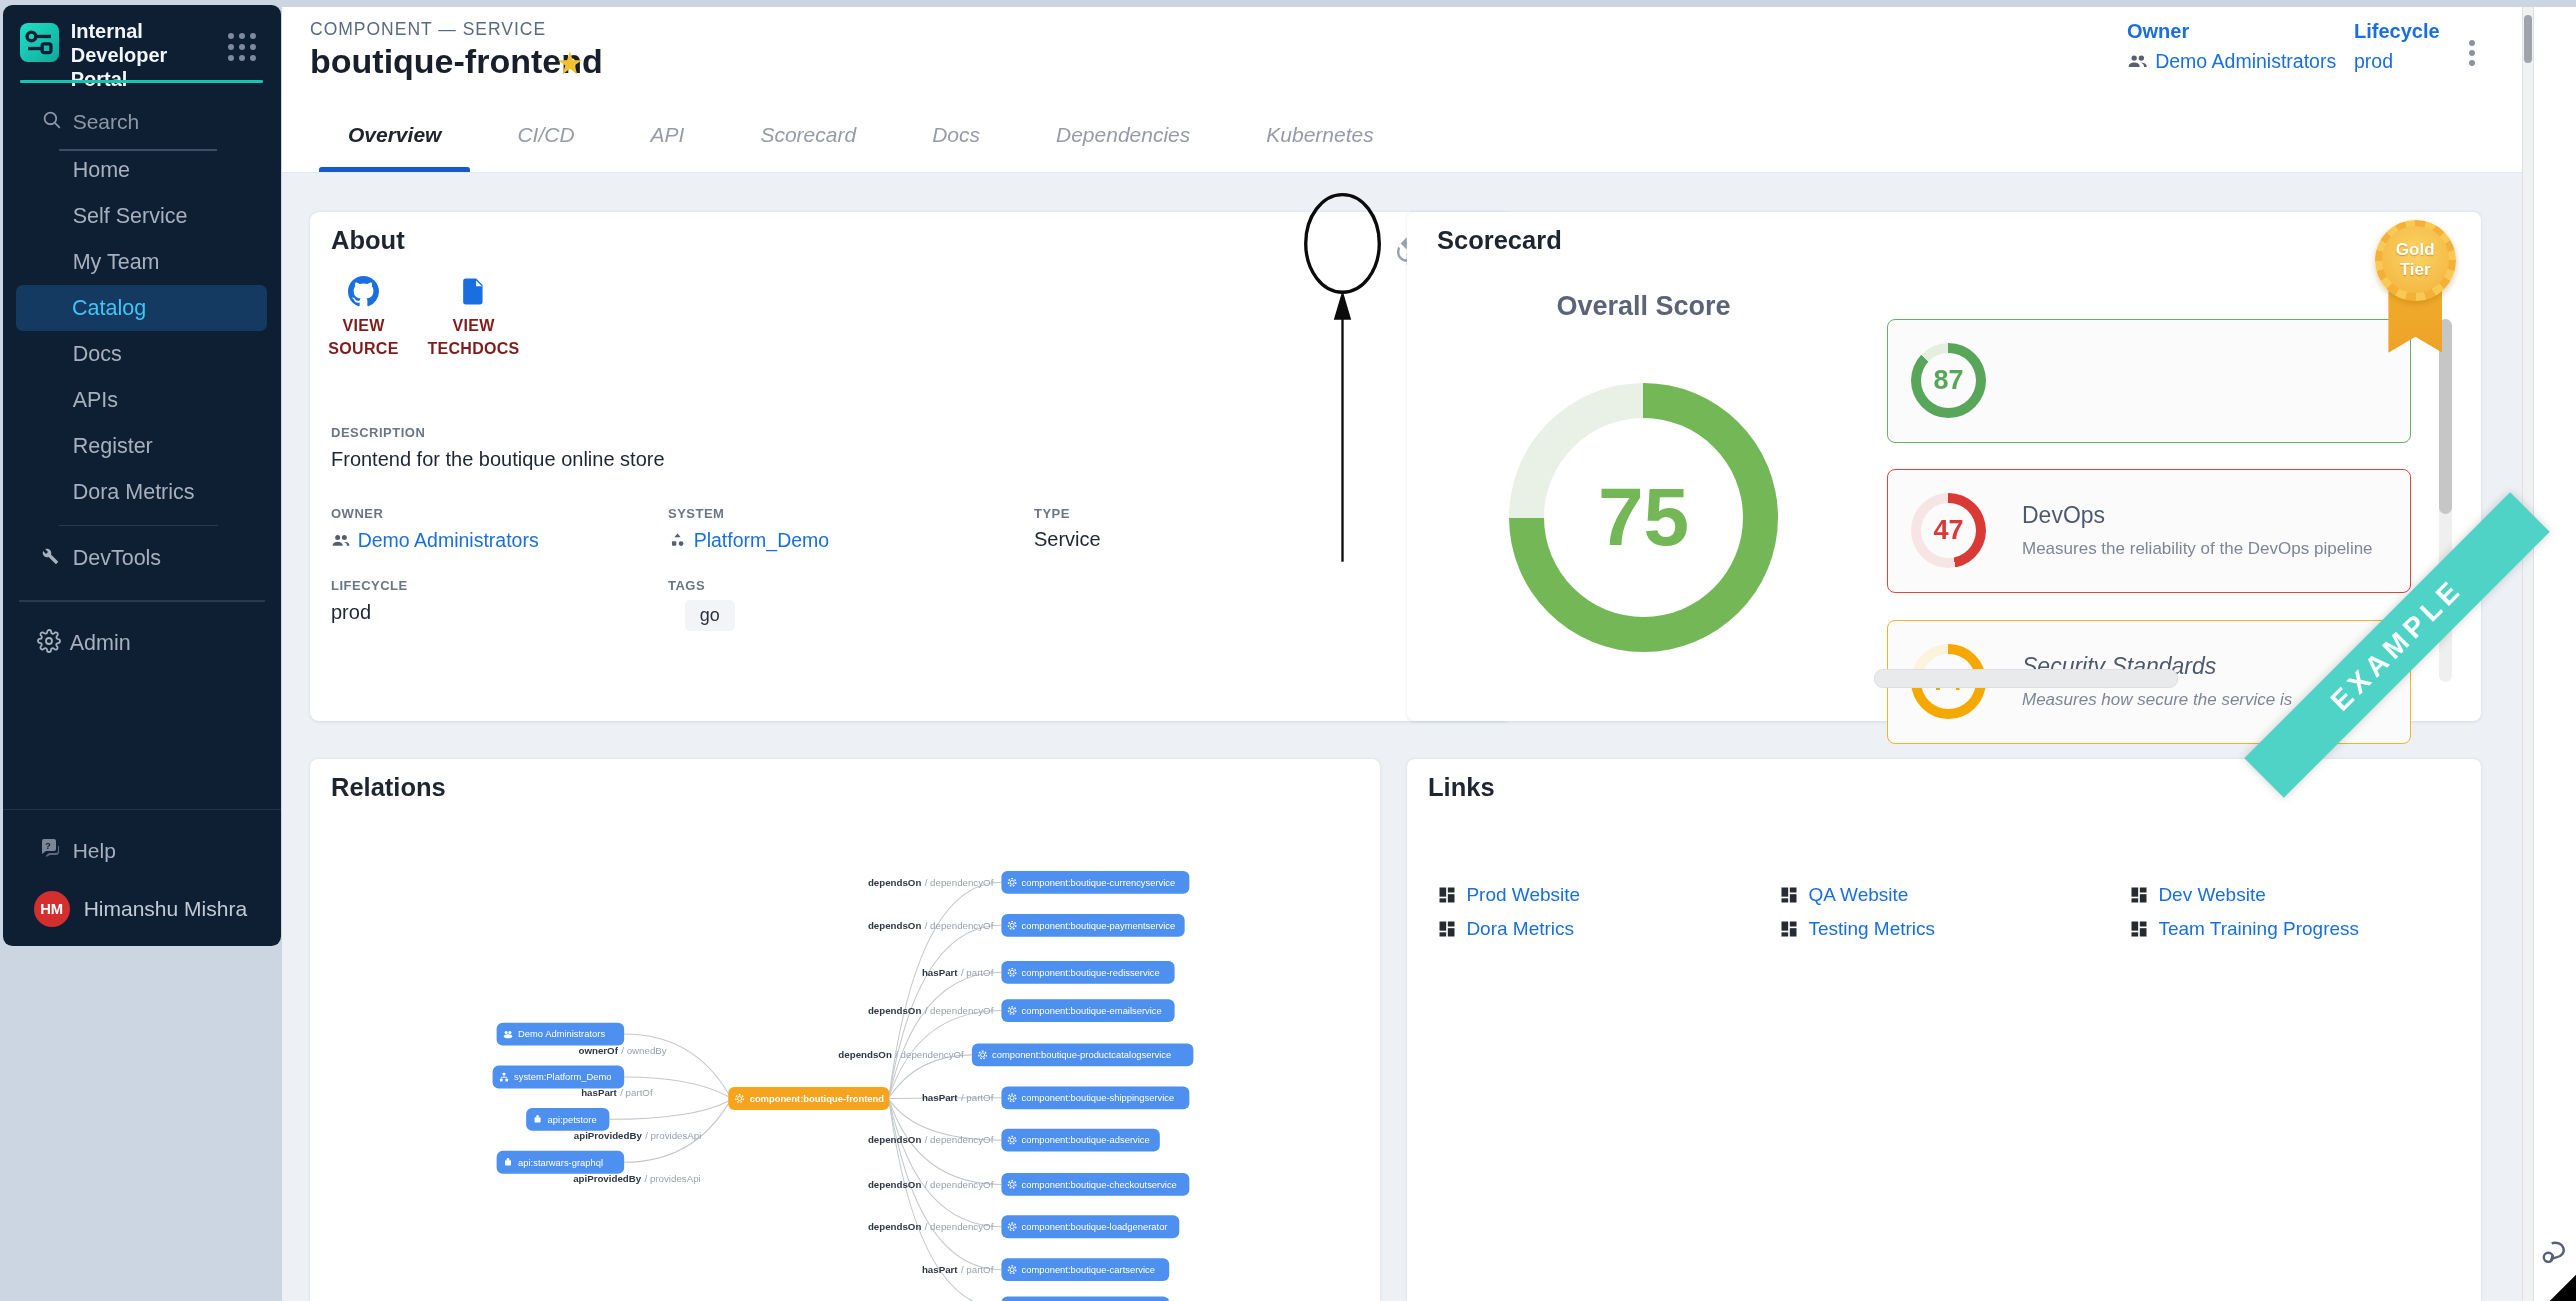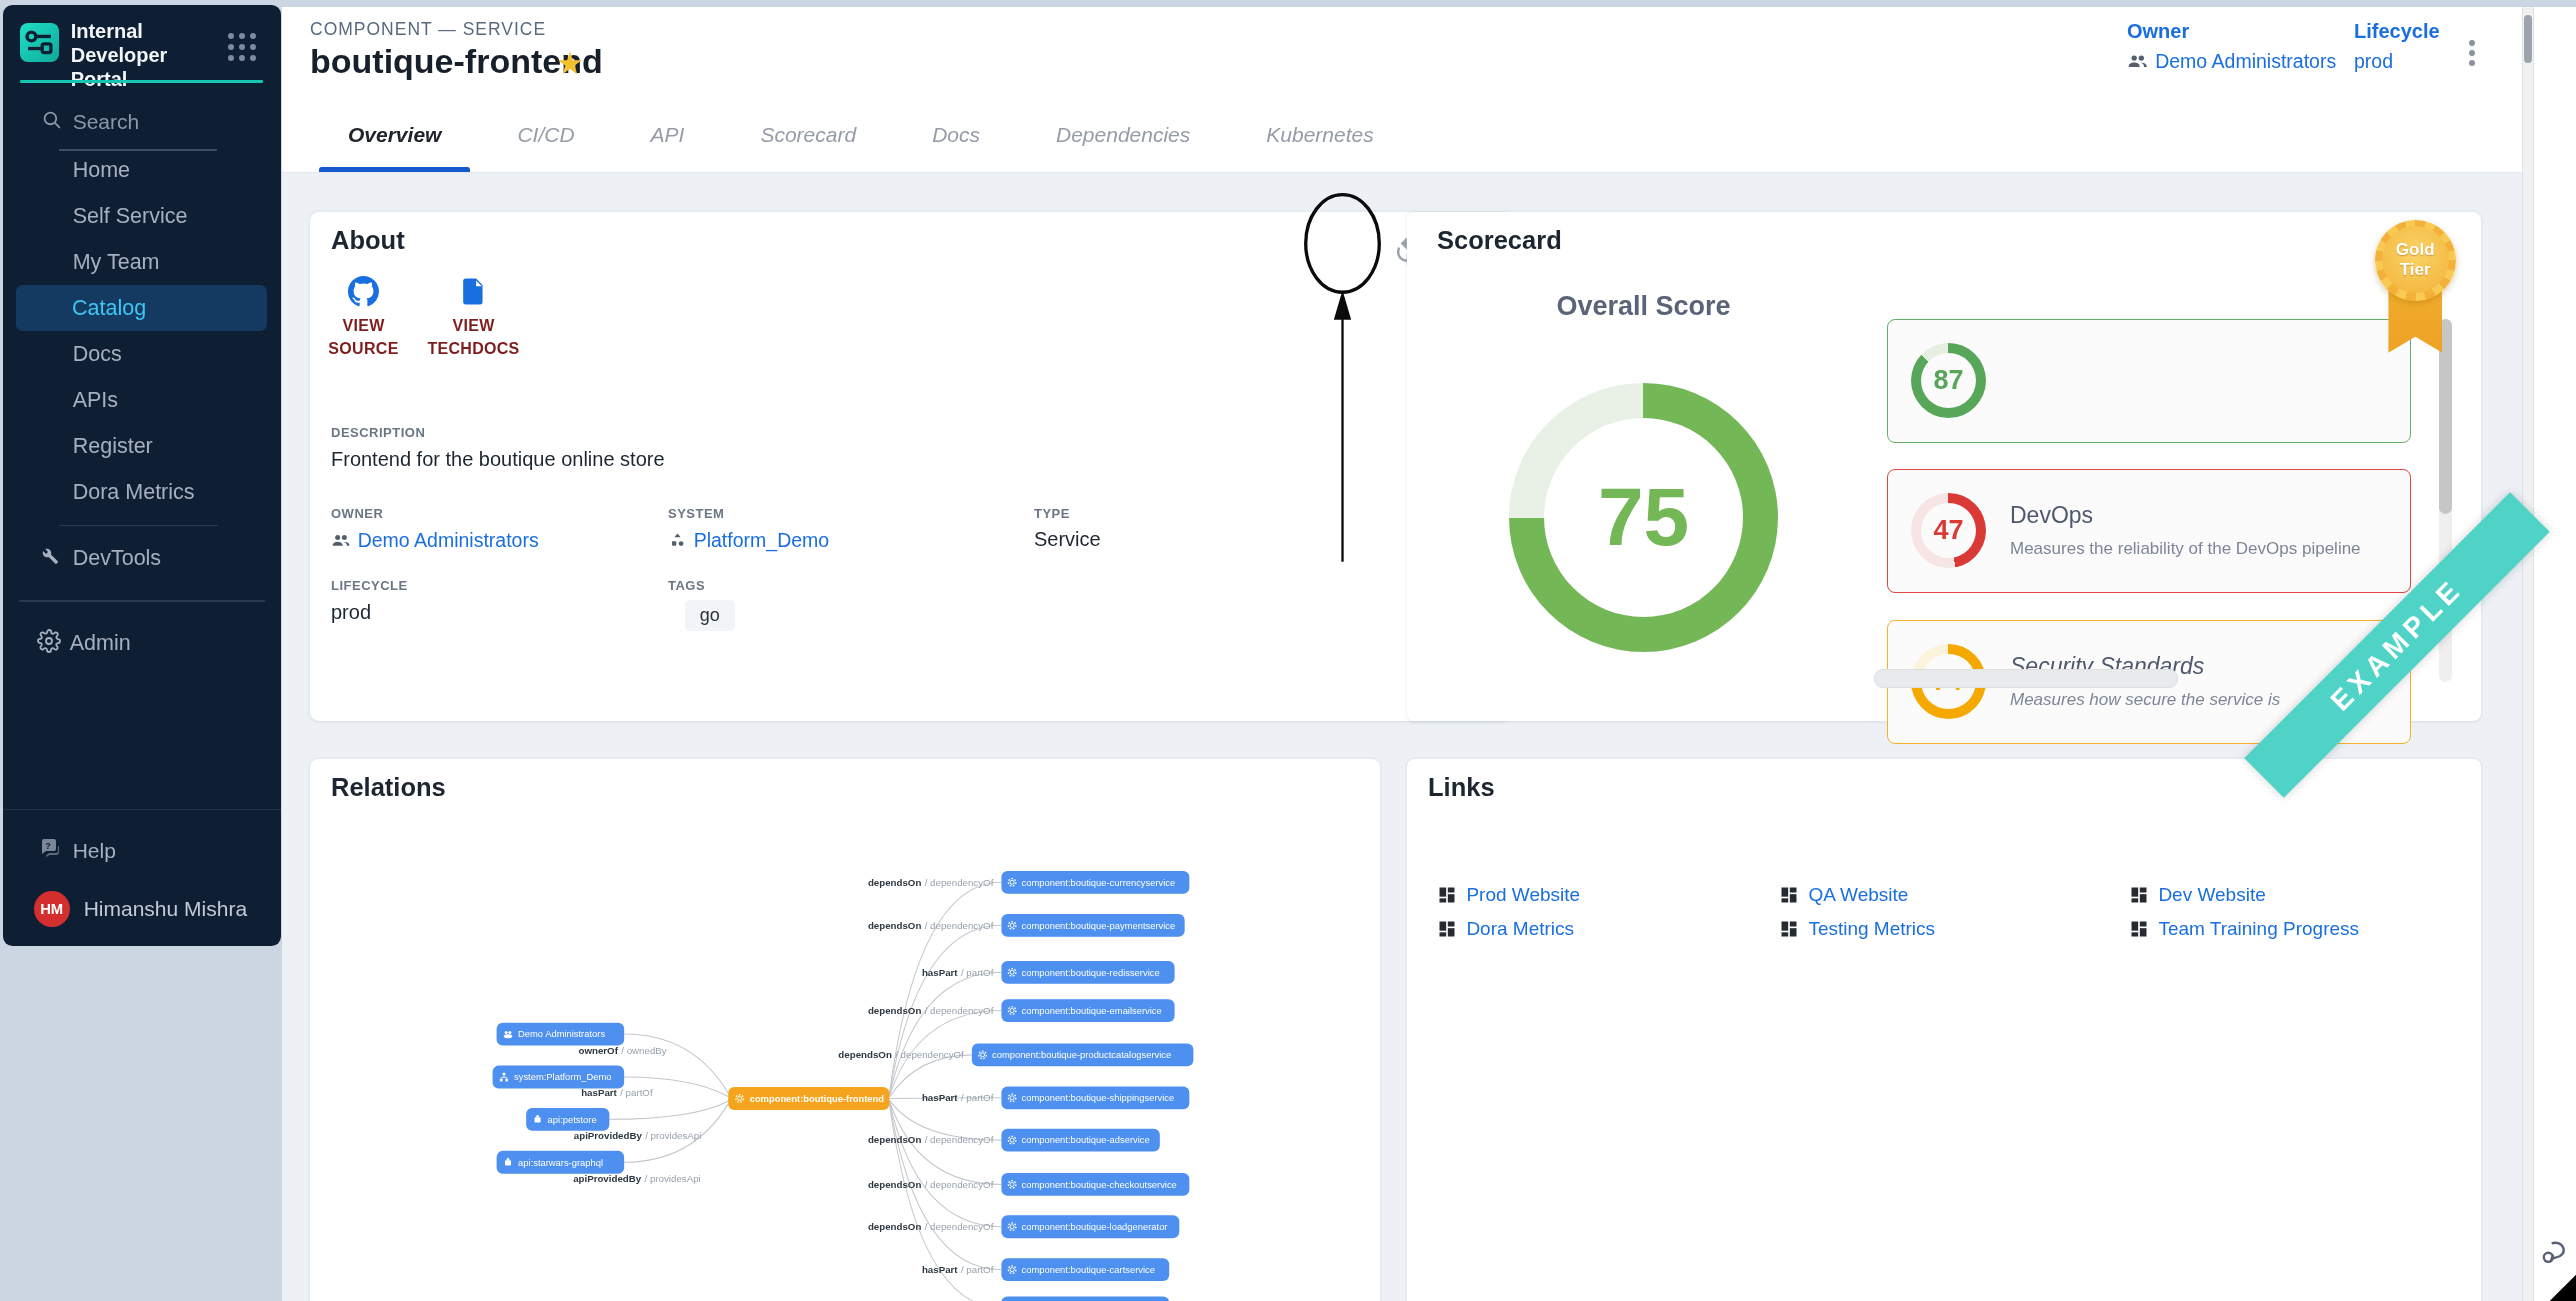--- a/index.html
+++ b/index.html
@@ -78,21 +78,21 @@
   
   .card.scorecard{left:1125px;top:39px;width:1074px;height:509px;}
   .overall-label{position:absolute;left:89px;top:79px;width:295px;text-align:center;
     font-size:27px;font-weight:700;color:#5a6377;}
   .gauge{position:absolute;left:102px;top:171px;width:269px;height:269px;border-radius:50%;
     background:conic-gradient(#74b757 var(--p),#e9f0e6 0);}
   .gauge::before{content:"";position:absolute;inset:35px;border-radius:50%;background:#fff;}
   .gauge-num{position:absolute;inset:0;display:flex;align-items:center;justify-content:center;
     font-size:82px;font-weight:700;color:#74b757;}
   .score-item{position:absolute;left:480px;width:524px;height:124px;background:#fbfbfb;
-    border-radius:8px;box-sizing:border-box;display:flex;align-items:center;padding:0 23px;gap:24px;}
+    border-radius:8px;box-sizing:border-box;display:flex;align-items:center;padding:0 23px;gap:36px;}
   .score-item.green{top:107px;border:1.3px solid #66b169;}
   .score-item.red{top:257px;border:1.3px solid #e04540;}
   .score-item.amber{top:408px;border:1.3px solid #f3b229;font-style:italic;}
   .mini-ring{position:relative;flex:0 0 auto;width:75px;height:75px;border-radius:50%;}
   .mini-ring::before{content:"";position:absolute;inset:10px;border-radius:50%;background:#fbfbfb;}
   .mini-ring span{position:absolute;inset:0;display:flex;align-items:center;justify-content:center;
     font-size:27px;font-weight:700;}
   .mini-ring.g{background:conic-gradient(#57a65a var(--p),#e4efe2 0);} .mini-ring.g span{color:#57a65a;}
   .mini-ring.r{background:conic-gradient(#d93a36 var(--p),#f7e4e4 0);} .mini-ring.r span{color:#d93a36;}
   .mini-ring.a{background:conic-gradient(#f5a800 var(--p),#fcf3dc 0);} .mini-ring.a span{color:#f5a800;}

